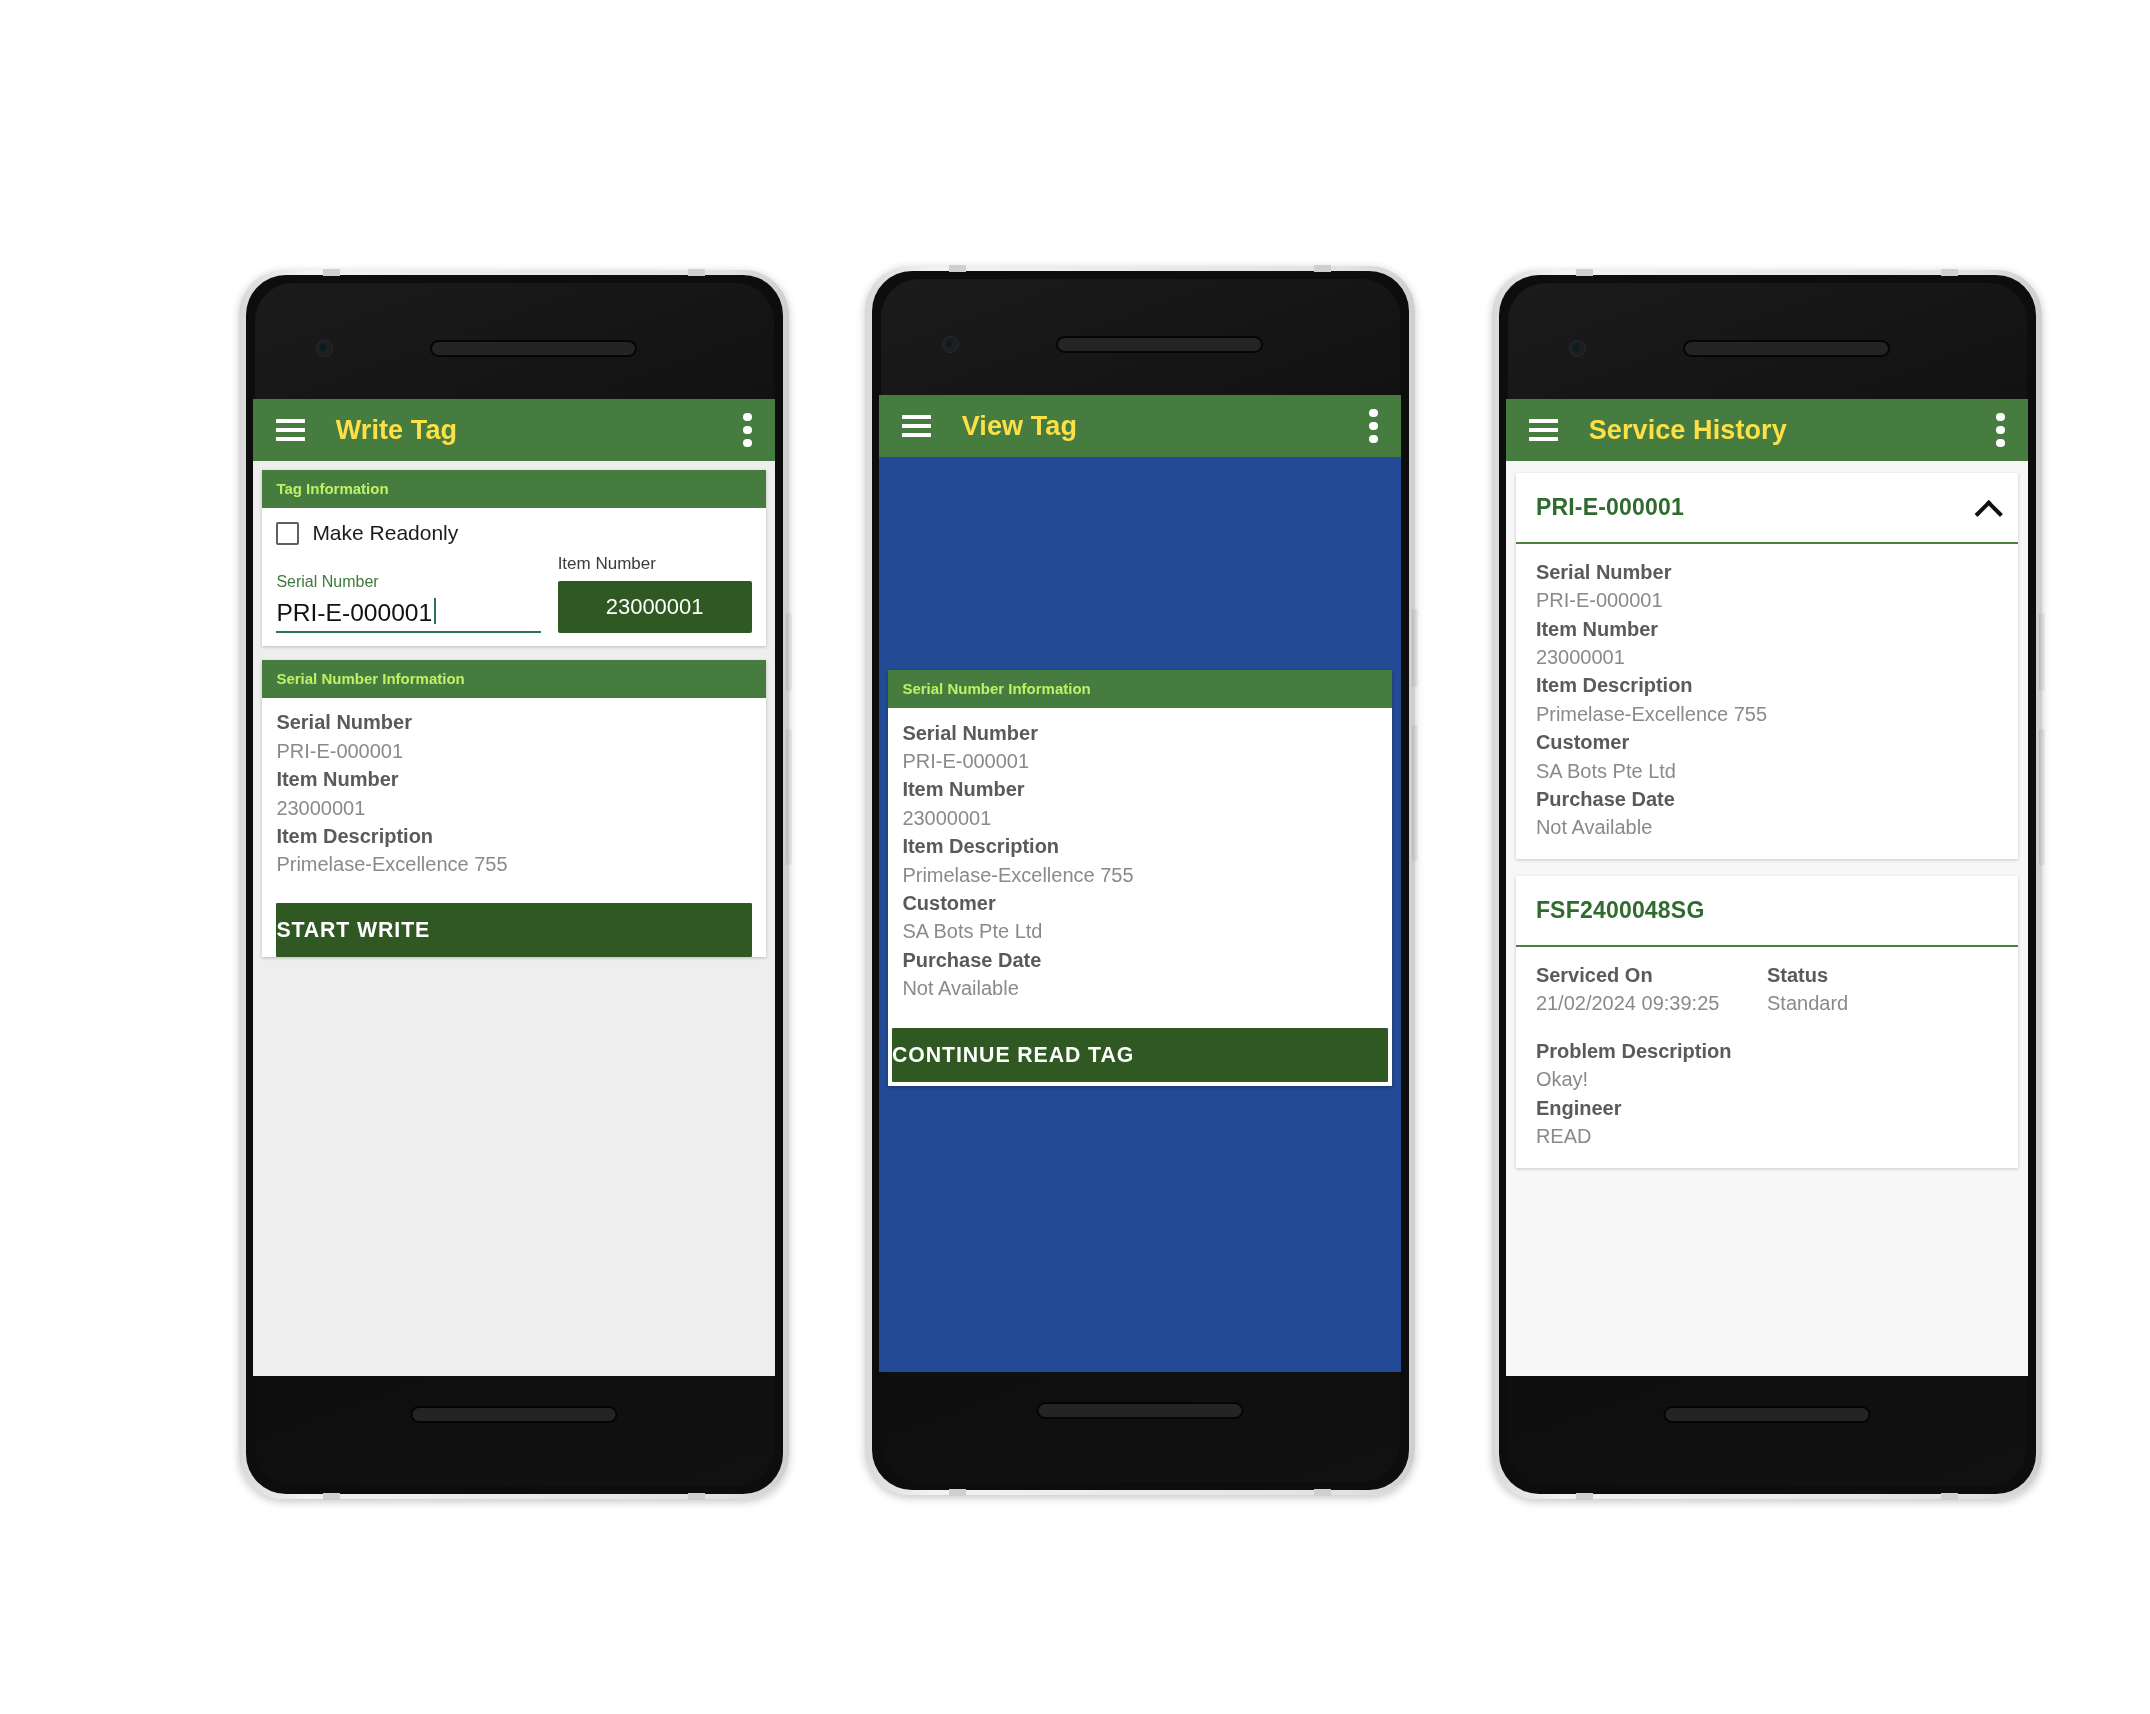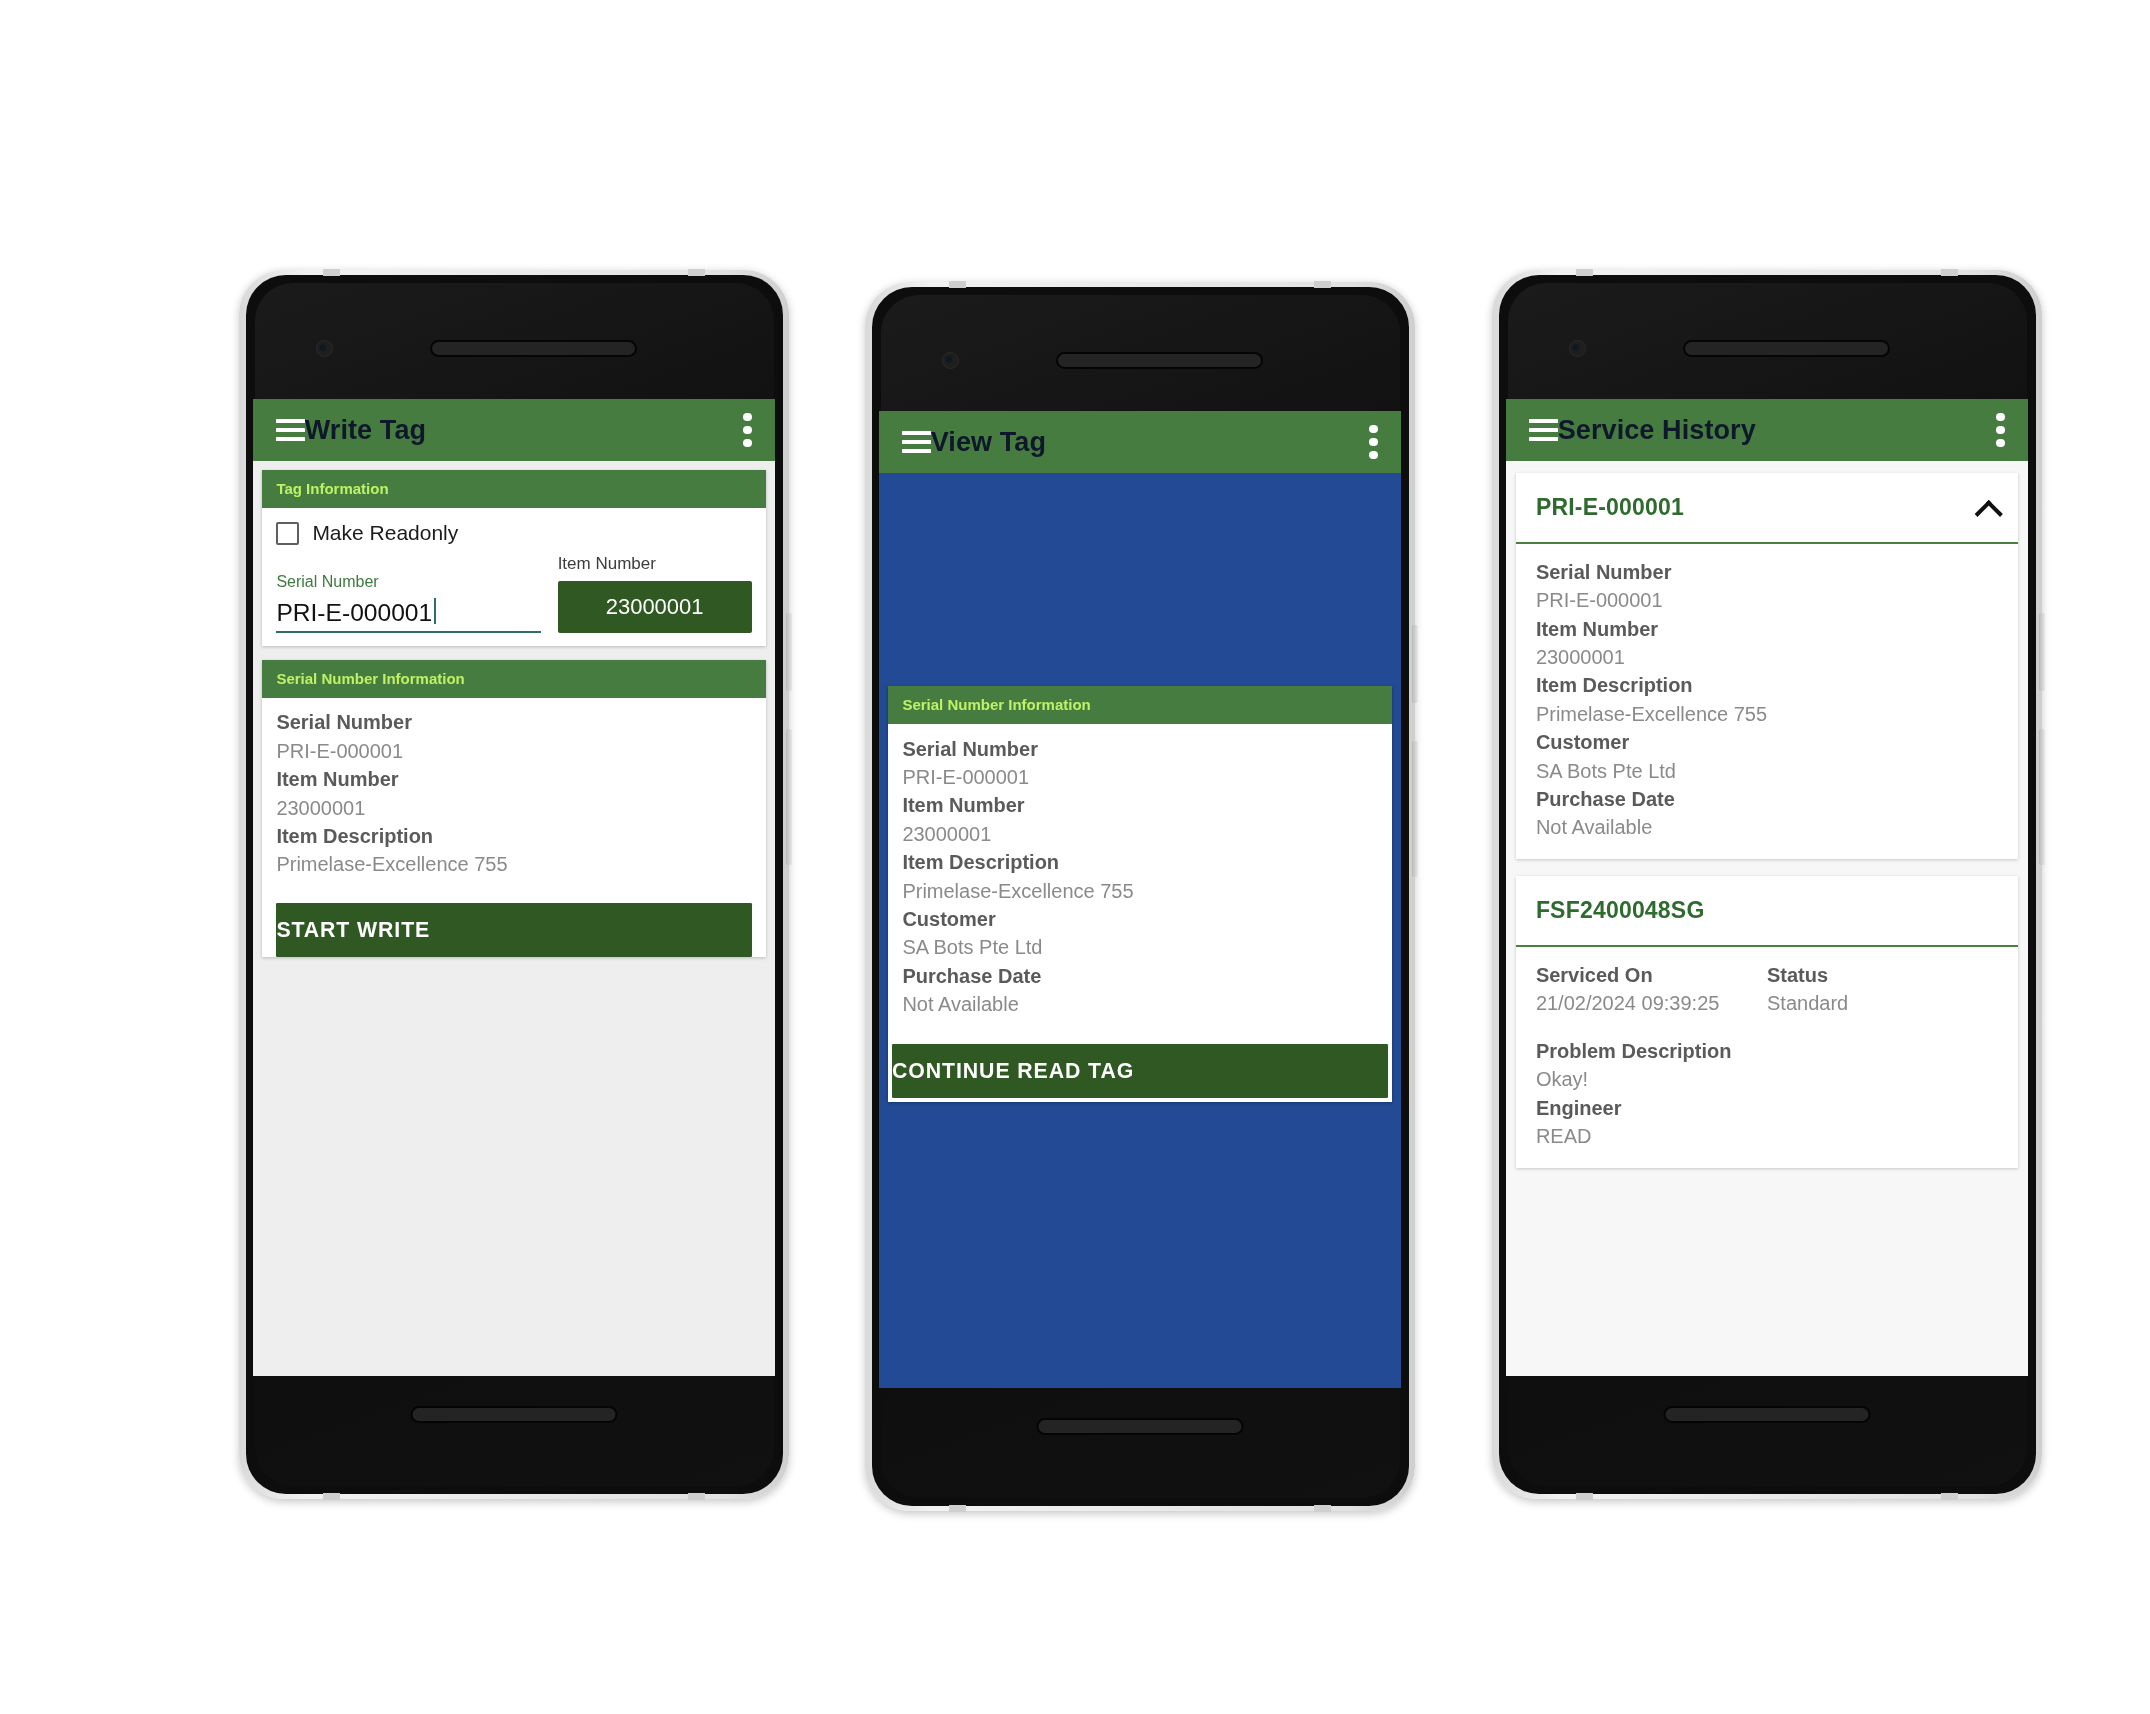--- a/index.html
+++ b/index.html
@@ -117,23 +117,24 @@
     padding: 0 23px;
     flex: 0 0 auto;
   }
   .hamburger {
     width: 28.5px; height: 22px;
     display: flex; flex-direction: column; justify-content: space-between;
     flex: 0 0 auto;
   }
   .hamburger span { display: block; height: 3.9px; background: #ffffff; border-radius: 0.6px; }
   .appbar-title {
-    color: #0f172a;
+    color: #fde047;
     font-size: 27px;
     font-weight: bold;
+    margin-left: 31px;
     letter-spacing: 0.1px;
     white-space: nowrap;
   }
   .kebab {
     margin-left: auto;
     width: 9px; height: 35px;
     display: flex; flex-direction: column; justify-content: space-between;
     align-items: center;
     flex: 0 0 auto;
   }
@@ -266,21 +267,21 @@
     border-top: 4.5px solid #111;
     transform: rotate(45deg);
   }
   .exp-body { padding: 14.2px 19.4px 17px 19.4px; }
   .two-col { display: flex; }
   .two-col > div { flex: 1 1 50%; }
   .spacer { height: 19.4px; }
 
   
   #phone-write   { left: 239px;  top: 270px; }
-  #phone-view    { left: 865px; top: 282px; }
+  #phone-view    { left: 865px; top: 266px; }
   #phone-history { left: 1492px; top: 270px; }
 </style>
 </head>
 <body>
 
 <div class="stage">
 
   <div class="phone" id="phone-write">
     <div class="phone-outer"></div>
     <div class="phone-body">

